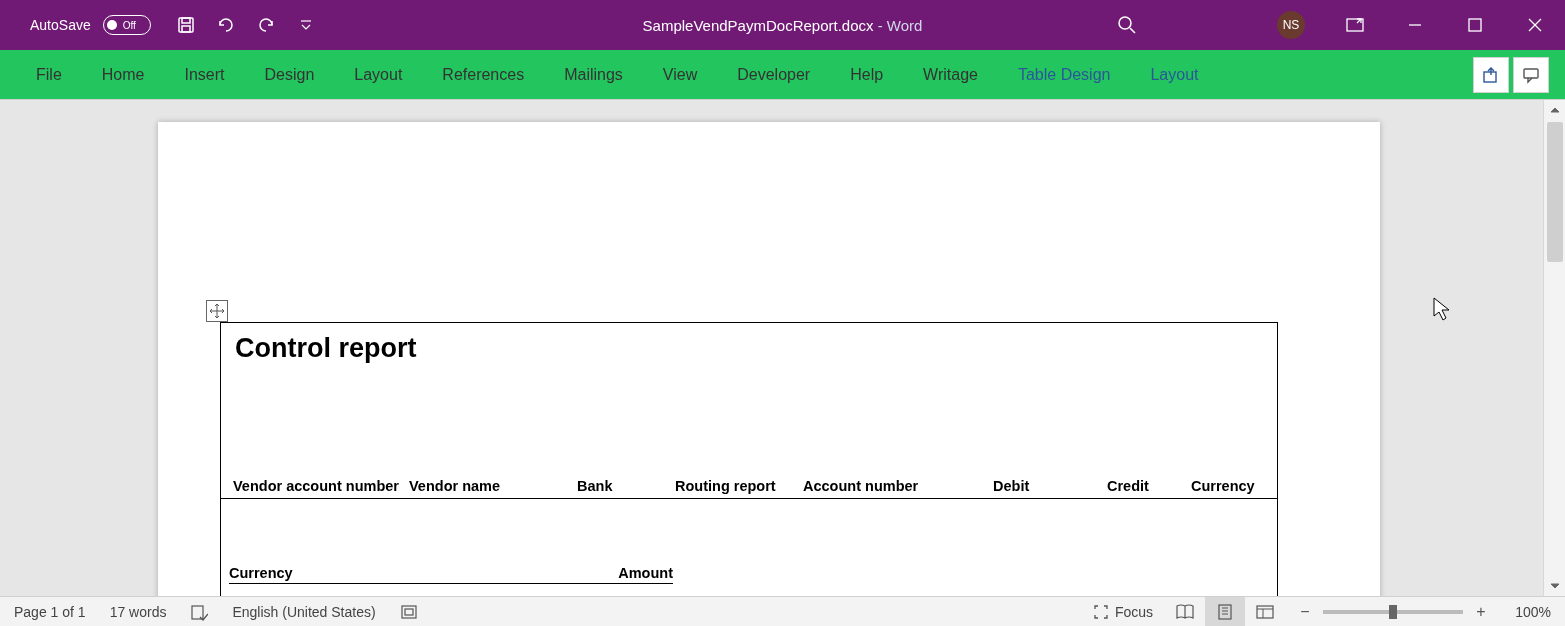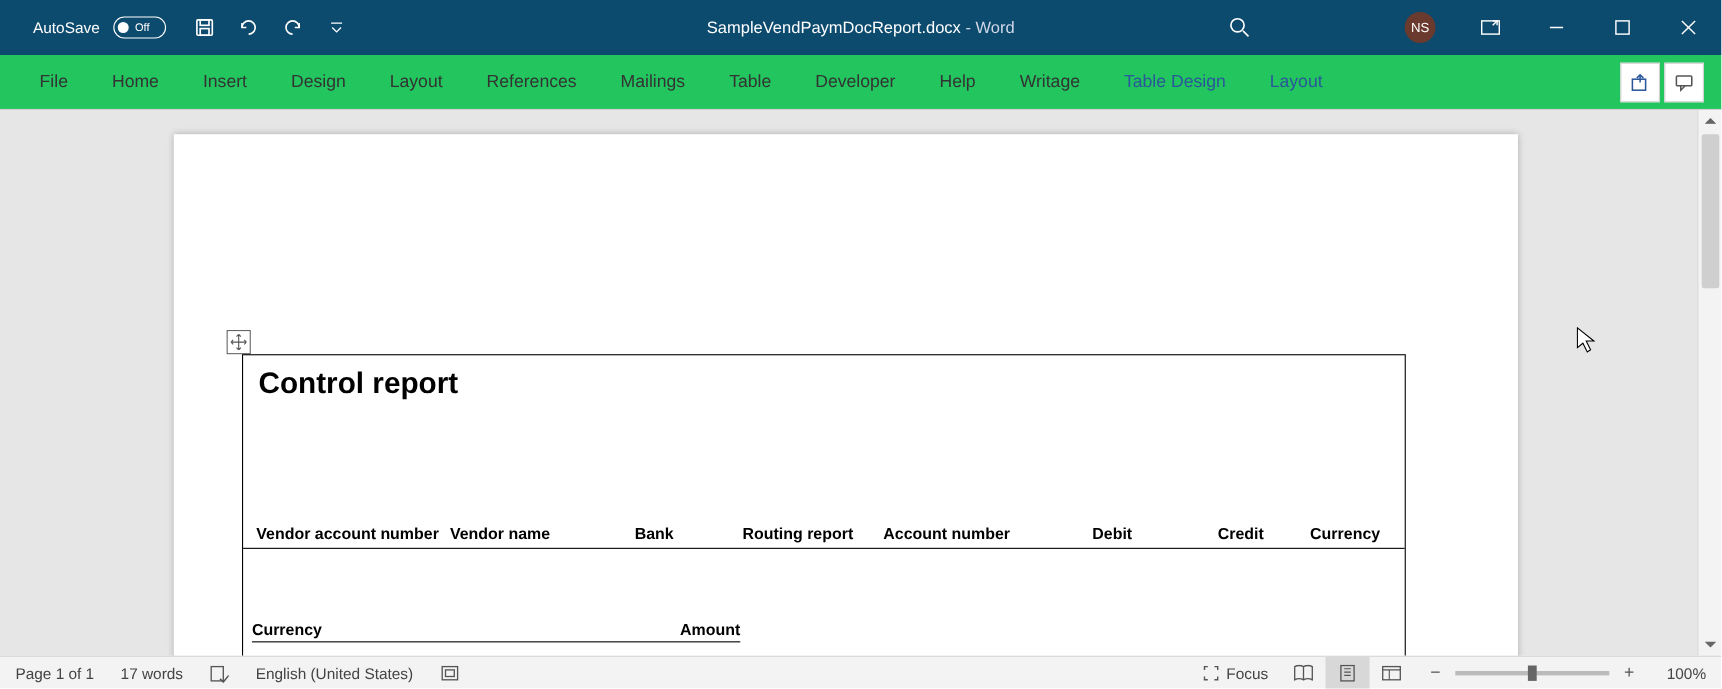--- a/index.html
+++ b/index.html
@@ -1,19 +1,19 @@
 <!DOCTYPE html>
 <html><head>
 <meta charset="utf-8">
 <style>
   * { box-sizing: border-box; margin: 0; padding: 0; }
   html, body { width: 1565px; height: 626px; overflow: hidden; font-family: "Segoe UI", Arial, sans-serif; background: #fff; }
   
   
-  .titlebar { height: 50px; background: #0c4a6e; display: flex; align-items: center; color: #fff; position: relative; }
+  .titlebar { height: 50px; background: #701a75; display: flex; align-items: center; color: #fff; position: relative; }
   .titlebar-left { display: flex; align-items: center; gap: 6px; padding-left: 30px; }
   .autosave-label { font-size: 14px; margin-right: 6px; }
   .autosave-toggle { width: 48px; height: 20px; border: 1.5px solid #fff; border-radius: 10px; display: flex; align-items: center; padding: 0 3px; position: relative; cursor: pointer; }
   .autosave-dot { width: 10px; height: 10px; background: #fff; border-radius: 50%; }
   .autosave-off { font-size: 10px; margin-left: 6px; color: #fff; }
   .qat-btn { width: 34px; height: 34px; display: flex; align-items: center; justify-content: center; cursor: pointer; }
   .qat-btn svg { stroke: #fff; fill: none; }
   .titlebar-center { position: absolute; left: 50%; transform: translateX(-50%); font-size: 15px; white-space: nowrap; }
   .titlebar-center .filename { color: #fff; }
   .titlebar-center .appname { color: #d0d8e8; }
@@ -153,21 +153,21 @@
 
 <div class="ribbon">
   <div class="ribbon-tabs">
     <div class="ribbon-tab">File</div>
     <div class="ribbon-tab">Home</div>
     <div class="ribbon-tab">Insert</div>
     <div class="ribbon-tab">Design</div>
     <div class="ribbon-tab">Layout</div>
     <div class="ribbon-tab">References</div>
     <div class="ribbon-tab">Mailings</div>
-    <div class="ribbon-tab">Table</div>
+    <div class="ribbon-tab">View</div>
     <div class="ribbon-tab">Developer</div>
     <div class="ribbon-tab">Help</div>
     <div class="ribbon-tab">Writage</div>
     <div class="ribbon-tab context">Table Design</div>
     <div class="ribbon-tab context">Layout</div>
   </div>
   <div class="ribbon-right">
     <div class="ribbon-icon-btn">
       <svg width="18" height="18" viewBox="0 0 18 18" stroke="#2B579A" fill="none">
           <rect x="2" y="6" width="12" height="10" stroke-width="1.4"></rect>

